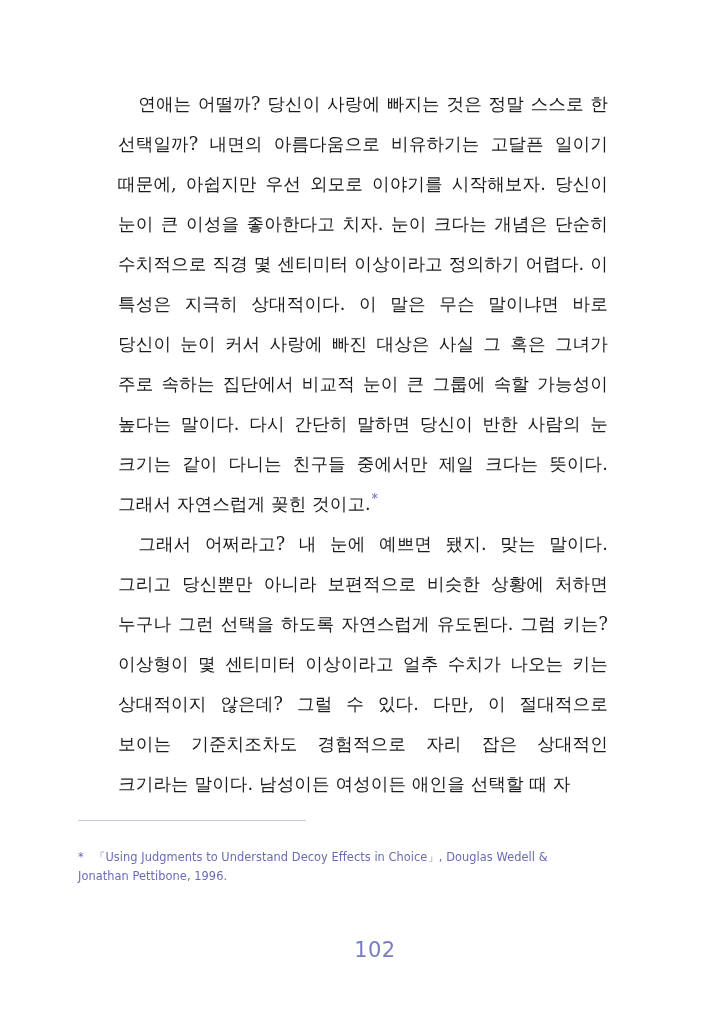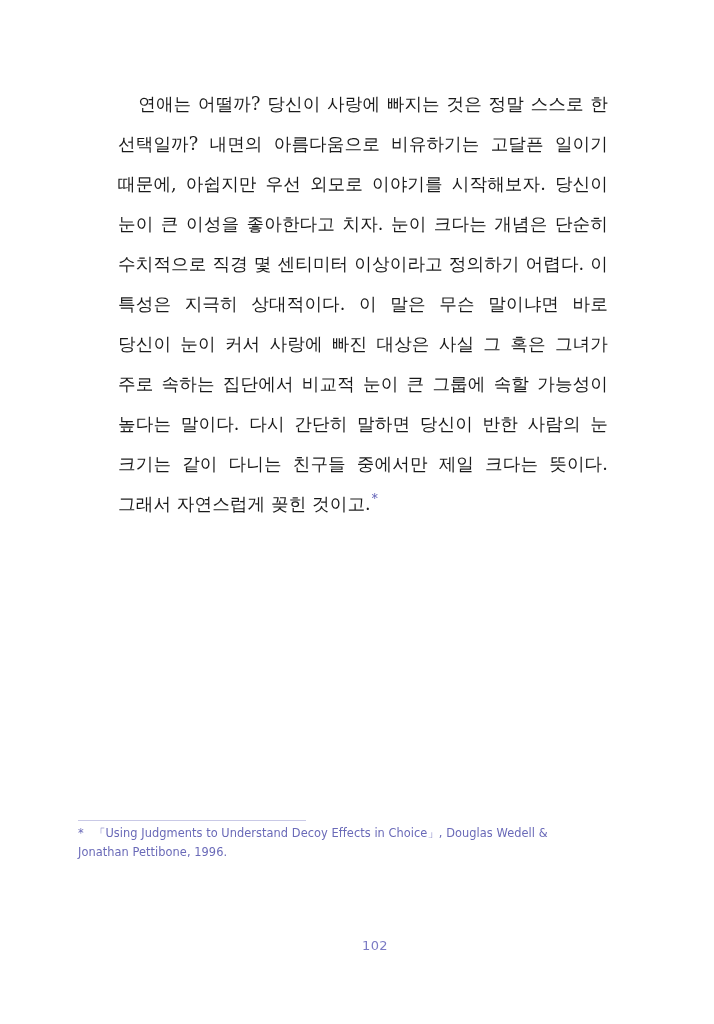--- a/index.html
+++ b/index.html
@@ -68,21 +68,21 @@
     top: 812px;
     width: 228px;
     height: 1.4px;
     background: #c9c9e6;
     border: 0;
   }
 
   .footnote {
     position: absolute;
     left: 78px;
-    top: 824px;
+    top: 848px;
     width: 492px;
     color: #6a6ab8;
     font-family: "DejaVu Sans", "Liberation Sans", sans-serif;
     font-size: 11.4px;
     line-height: 19px;
     letter-spacing: 0.05px;
     word-break: keep-all;
   }
   .footnote .fn-star {
     display: inline-block;
@@ -91,34 +91,35 @@
 
   
   .folio {
     position: absolute;
     left: 0;
     right: 0;
     top: 938px;
     text-align: center;
     color: #7b7bc4;
     font-family: "DejaVu Sans", "Liberation Sans", sans-serif;
-    font-size: 13px;
+    font-size: 21px;
     letter-spacing: 0.4px;
     padding-left: 36px;
   }
 </style>
 </head>
 <body>
 
 <div class="page">
 
   <div class="content">
 
     <p class="para"><span class="indent"></span><span>연애는 어떨까? 당신이 사랑에 빠지는 것은 정말 스스로 한 선택일까? 내면의 아름다움으로 비유하기는 고달픈 일이기 때문에, 아쉽지만 우선 외모로 이야기를 시작해보자. 당신이 눈이 큰 이성을 좋아한다고 치자. 눈이 크다는 개념은 단순히 수치적으로 직경 몇 센티미터 이상이라고 정의하기 어렵다. 이 특성은 지극히 상대적이다. 이 말은 무슨 말이냐면 바로 당신이 눈이 커서 사랑에 빠진 대상은 사실 그 혹은 그녀가 주로 속하는 집단에서 비교적 눈이 큰 그룹에 속할 가능성이 높다는 말이다. 다시 간단히 말하면 당신이 반한 사람의 눈 크기는 같이 다니는 친구들 중에서만 제일 크다는 뜻이다. 그래서 자연스럽게 꽂힌 것이고.</span><span class="footnote-marker">*</span></p>
 
+    <p class="para"><span class="indent"></span><span>그래서 어쩌라고? 내 눈에 예쁘면 됐지. 맞는 말이다. 그리고 당신뿐만 아니라 보편적으로 비슷한 상황에 처하면 누구나 그런 선택을 하도록 자연스럽게 유도된다. 그럼 키는? 이상형이 몇 센티미터 이상이라고 얼추 수치가 나오는 키는 상대적이지 않은데? 그럴 수 있다. 다만, 이 절대적으로 보이는 기준치조차도 경험적으로 자리 잡은 상대적인 크기라는 말이다. 남성이든 여성이든 애인을 선택할 때 자</span></p>
 
   </div>
 
   <hr class="footnote-rule">
 
   <div class="footnote"><span class="fn-star">*</span><span>「Using Judgments to Understand Decoy Effects in Choice」, Douglas Wedell &amp; Jonathan Pettibone, 1996.</span></div>
 
   <div class="folio">102</div>
 
 </div>

